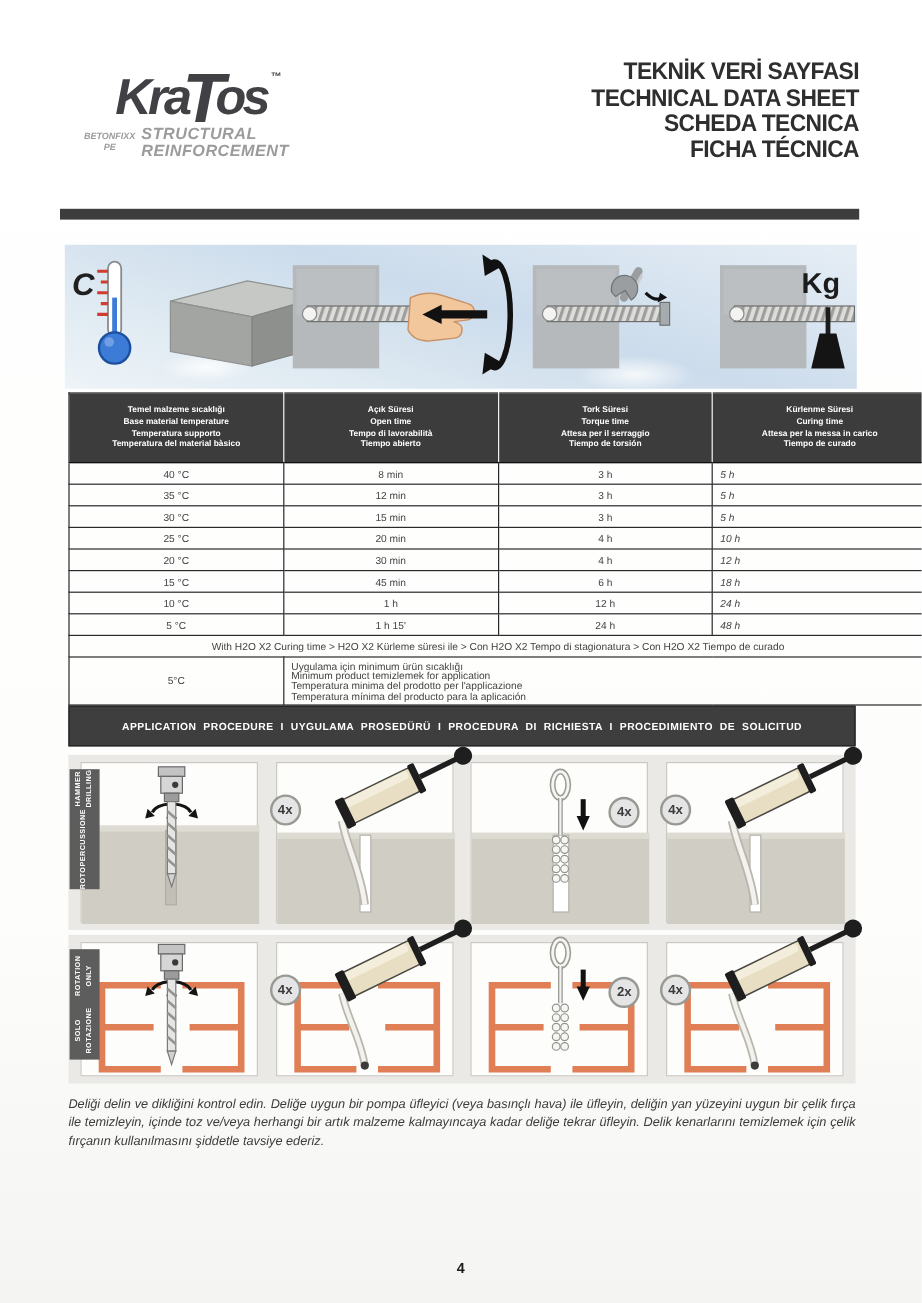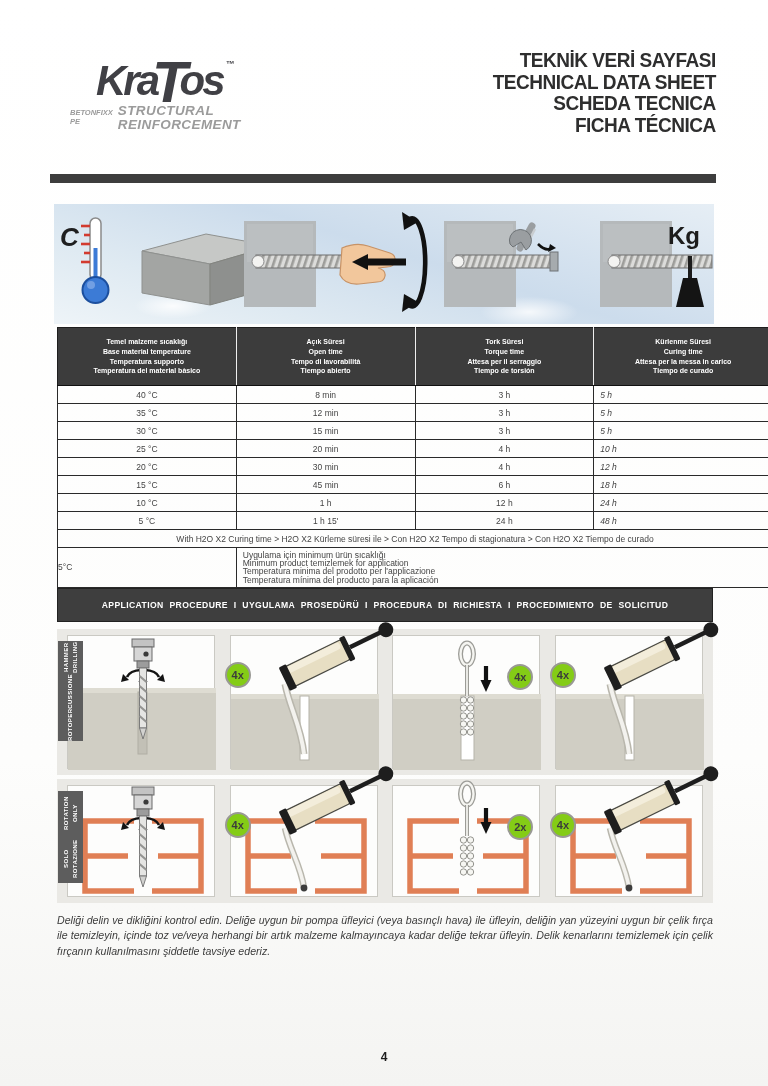--- a/index.html
+++ b/index.html
@@ -9,55 +9,55 @@
     position:relative; width:768px; height:1086px; overflow:hidden;
     background:linear-gradient(180deg,#ffffff 0%,#fdfdfc 70%,#f4f4f2 100%);
     color:#3a3a3a;
   }
   
   .hdr { display:flex; justify-content:space-between; padding:44px 52px 0 56px; }
   .logo-main { font-style:italic; font-weight:bold; color:#404045; font-size:42px; letter-spacing:-3px; line-height:40px; white-space:nowrap;margin-left:40px; }
   .logo-bigT { font-size:58px; vertical-align:-7px; margin:0 -5px; }
   .logo-tm { font-size:9px; vertical-align:28px; letter-spacing:0; margin-left:3px; }
   .logo-sub { display:flex; gap:5px; color:#9b9b9b; font-style:italic; font-weight:bold; margin-top:2px; padding-left:14px; }
-  .logo-sub-small { font-size:7.5px; line-height:8.5px; text-align:left; margin-top:5px; }
+  .logo-sub-small { font-size:7.5px; line-height:8.5px; text-align:center; margin-top:5px; }
   .logo-sub-big { font-size:13.5px; line-height:13.5px; letter-spacing:0.4px; }
   .titles { text-align:right; font-weight:bold; color:#2e2e2e; font-size:20px; line-height:21.5px; letter-spacing:-0.5px; transform:scaleX(0.95); transform-origin:right top; margin-top:6px; }
   
   .divider-bar { height:9px; background:#3d3d3d; margin:38px 52px 0 50px; }
   
   .strip { margin:21px 54px 0 54px; height:120px;
     background:
       radial-gradient(55px 18px at 18% 85%, rgba(255,255,255,.85), rgba(255,255,255,0) 70%),
       radial-gradient(70px 22px at 72% 90%, rgba(255,255,255,.8), rgba(255,255,255,0) 70%),
       linear-gradient(197deg,#e6eef5 0%,#ccdcec 45%,#dfeaf2 75%,#eef4f8 100%);
   }
   .strip svg { display:block; }
   
   table.data { width:716px; margin:3px 55px 0 57px; border-collapse:collapse; border:1.5px solid #1e1e1e; table-layout:fixed; }
   table.data th { width:25%; background:#3c3c3c; color:#fff; font-size:7px; font-weight:bold; line-height:9.6px; height:58px; text-align:center; vertical-align:middle; border-right:1px solid #efefef; border-bottom:1.5px solid #111; padding:2px; }
   table.data th:last-child { border-right:none; }
   table.data td { border:1px solid #2a2a2a; font-size:8.5px; color:#444; height:18px; vertical-align:middle; }
   table.data td.c0, table.data td.c1, table.data td.c2 { text-align:center; }
   table.data td.c3 { text-align:left; padding-left:6px;font-style:italic; }
   td.note-span { text-align:center; font-size:8px; height:17px; color:#3d3d3d; }
-  td.min-temp { font-size:8.5px; }
+  td.min-temp { text-align:center; font-size:8.5px; }
   td.min-note { font-size:5.9px; line-height:8.2px; padding:3px 0 3px 6px; height:46px; }
   
   .bar { margin:0 55px 3px 57px; height:34px; background:#3e3e3e; color:#fff; font-weight:bold; font-size:8.6px; letter-spacing:0.4px; word-spacing:3px; display:flex; align-items:center; justify-content:center; border:1px solid #222; }
   .bar:first-of-type { margin-top:6px; }
   
   .band { margin:0 55px 0 57px; background:#eae9e5; display:flex; justify-content:space-between; padding:6px 10px; }
   .band.b1 { margin-top:7px; height:146px; }
   .band.b2 { margin-top:4px; height:124px; }
   .tile { position:relative; width:148px; background:#fdfdfc; border:1px solid #cac9c3; }
   .b1 .tile { height:134px; }
   .b2 .tile { height:112px; }
   .tile svg { display:block; overflow:visible; }
-  .badge { position:absolute; width:26px; height:26px; border-radius:50%; background:#84cc16; border:2px solid #999994; display:flex; align-items:center; justify-content:center; font-weight:bold; font-size:11px; color:#3c3c3c; z-index:3; }
+  .badge { position:absolute; width:26px; height:26px; border-radius:50%; background:#e5e5e5; border:2px solid #999994; display:flex; align-items:center; justify-content:center; font-weight:bold; font-size:11px; color:#3c3c3c; z-index:3; }
   .b-left { left:-6px; top:26px; }
   .b-right { right:6px; top:28px; }
   .tag { position:absolute; left:-10px; top:5px; width:25px; height:100px; background:#5d5d5d; color:#fff; z-index:3;
     writing-mode:vertical-rl; transform:rotate(180deg); display:flex; align-items:center; justify-content:center;
     font-size:6px; font-weight:bold; letter-spacing:0.4px; line-height:1.5; text-align:center; }
   .b2 .tag { height:92px; }
   
   .note-par { margin:10px 55px 0 57px; font-size:10.6px; line-height:15.5px; text-align:justify; color:#3c3c3c;font-style:italic; }
   .pagenum { position:absolute; bottom:22px; left:0; right:0; text-align:center; font-weight:bold; font-size:12px; color:#1c1c1c; }
 </style>

